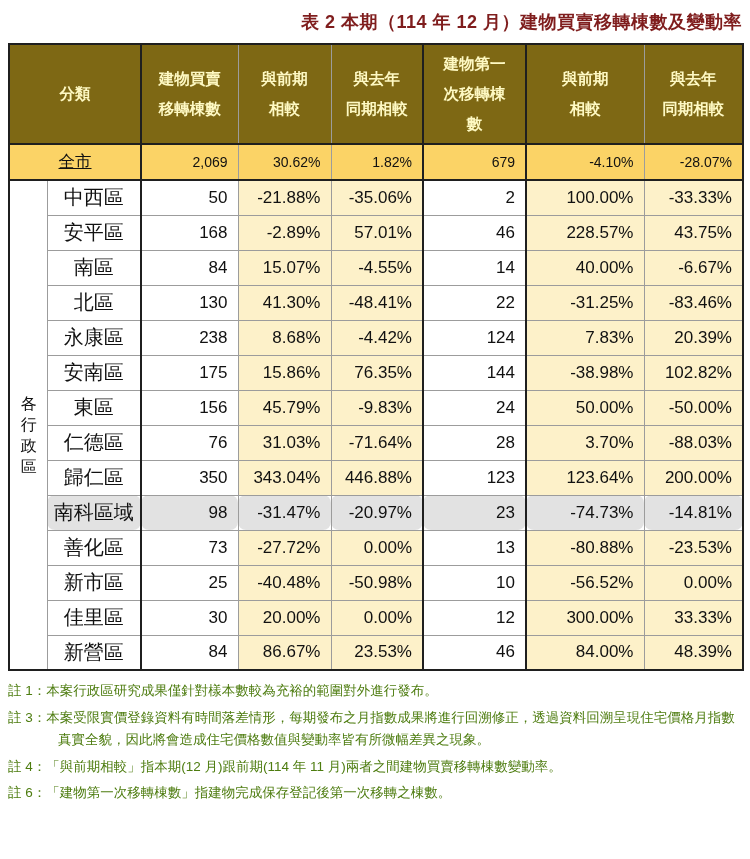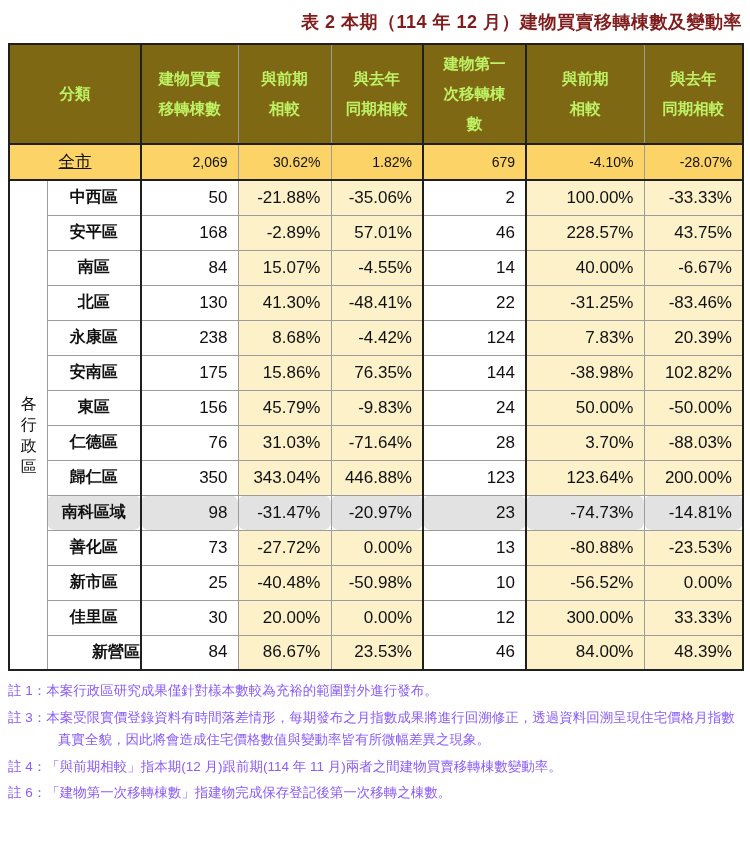--- a/index.html
+++ b/index.html
@@ -27,50 +27,50 @@
     border:2px solid var(--grid-strong);
   }
   th,td{padding:0;vertical-align:middle;}
   
   th,td{border-right:1px solid var(--grid-light);}
   th:last-child,td:last-child{border-right:none;}
   .bR2{border-right:2px solid var(--grid-strong) !important;}
   
   thead tr{height:100px;}
   th{
-    background:var(--header-bg);color:#bef264;font-weight:bold;
+    background:var(--header-bg);color:#fef9c3;font-weight:bold;
     font-size:15.5px;text-align:center;white-space:pre-line;line-height:1.95;
     border-bottom:2px solid var(--grid-strong);
   }
   
   .city-row td{
     background:var(--city-row-bg);height:36px;font-size:14px;
     border-bottom:2px solid var(--grid-strong);
   }
   .city-row .clabel{text-align:center;font-size:16.5px;text-decoration:underline;}
   
   tbody tr.drow td{height:35px;border-bottom:1px solid var(--grid-light);}
-  tbody tr.drow:last-child td{border-bottom:none;text-align:right;}
-  .dname{text-align:center;font-size:16px;background:#fff;font-weight:bold;}
+  tbody tr.drow:last-child td{border-bottom:none;}
+  .dname{text-align:center;font-size:20px;background:#fff;}
   .num{
     text-align:right;padding-right:10px;font-size:17px;
     font-variant-numeric:tabular-nums;background:#fff;
   }
   .pct{background:var(--percent-col-bg);}
   tr.gray td{background:var(--highlight-row-bg) !important;border-radius:8px;}
   
   .vcell{text-align:center;background:#fff;}
   .vtext{
     writing-mode:vertical-lr;text-orientation:upright;
     letter-spacing:21px;font-size:16px;margin:0 auto;color:#111;
   }
   
   .notes{margin-top:9px;}
   .note{
-    font-size:13.5px;line-height:1.62;color:#8b5cf6;
+    font-size:13.5px;line-height:1.62;color:#4d7c0f;
     padding-left:50px;text-indent:-50px;margin:0 0 5px 0;
   }
 </style>
 </head>
 <body>
 
 <div class="page">
   <div class="title">表 2 本期（114 年 12 月）建物買賣移轉棟數及變動率</div>
 
   <table>

